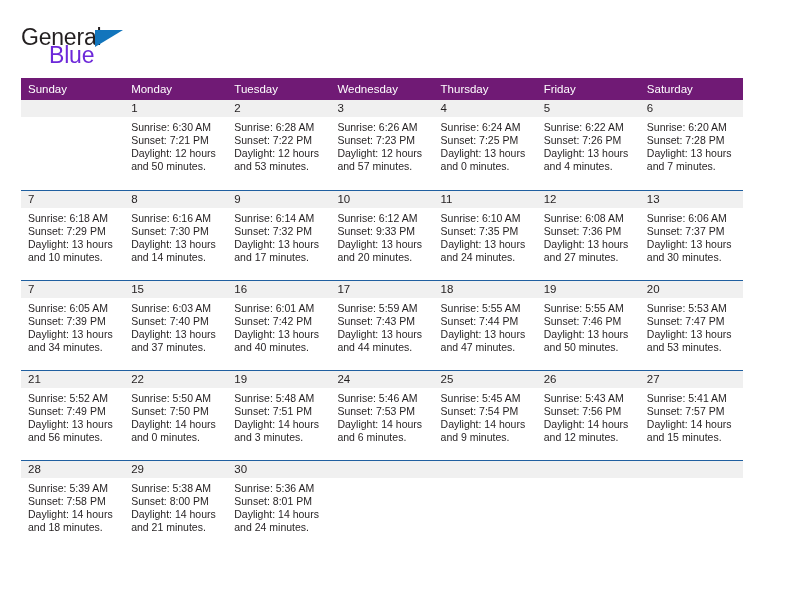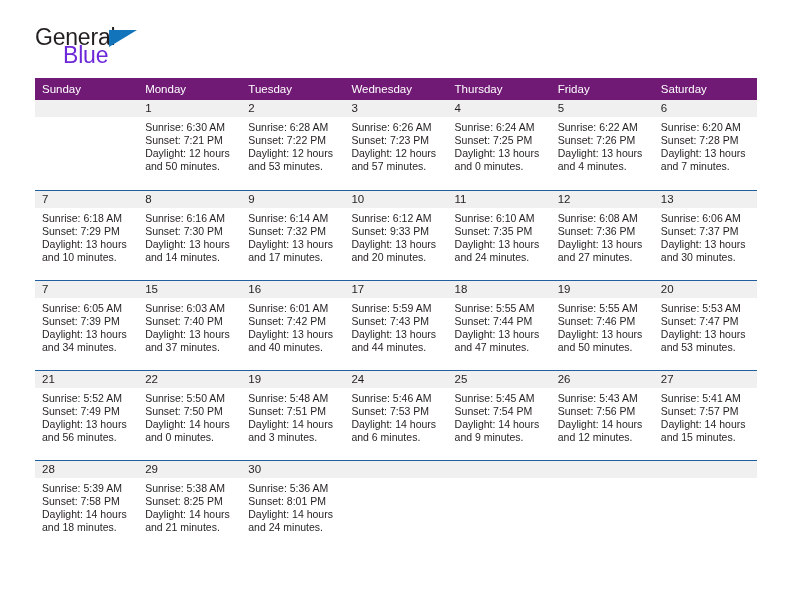--- a/index.html
+++ b/index.html
@@ -14,21 +14,21 @@
     height: 612px;
     font-family: "Liberation Sans", sans-serif;
     color: #231f20;
     overflow: hidden;
   }
 
   .page {
     position: relative;
     width: 792px;
     height: 612px;
-    padding: 0 35px;
+    padding: 0 21px;
   }
 
   
   .masthead {
     display: flex;
     align-items: flex-start;
     justify-content: space-between;
     padding-top: 26px;
     height: 76px;
   }
@@ -502,21 +502,21 @@
                 <div>Daylight: 14 hours</div>
                 <div>and 18 minutes.</div>
               </div>
             </div>
           </td>
           <td>
             <div class="cell">
               <div class="daynum-band">29</div>
               <div class="cell-body">
                 <div>Sunrise: 5:38 AM</div>
-                <div>Sunset: 8:25 PM</div>
+                <div>Sunset: 8:00 PM</div>
                 <div>Daylight: 14 hours</div>
                 <div>and 21 minutes.</div>
               </div>
             </div>
           </td>
           <td>
             <div class="cell">
               <div class="daynum-band">30</div>
               <div class="cell-body">
                 <div>Sunrise: 5:36 AM</div>

